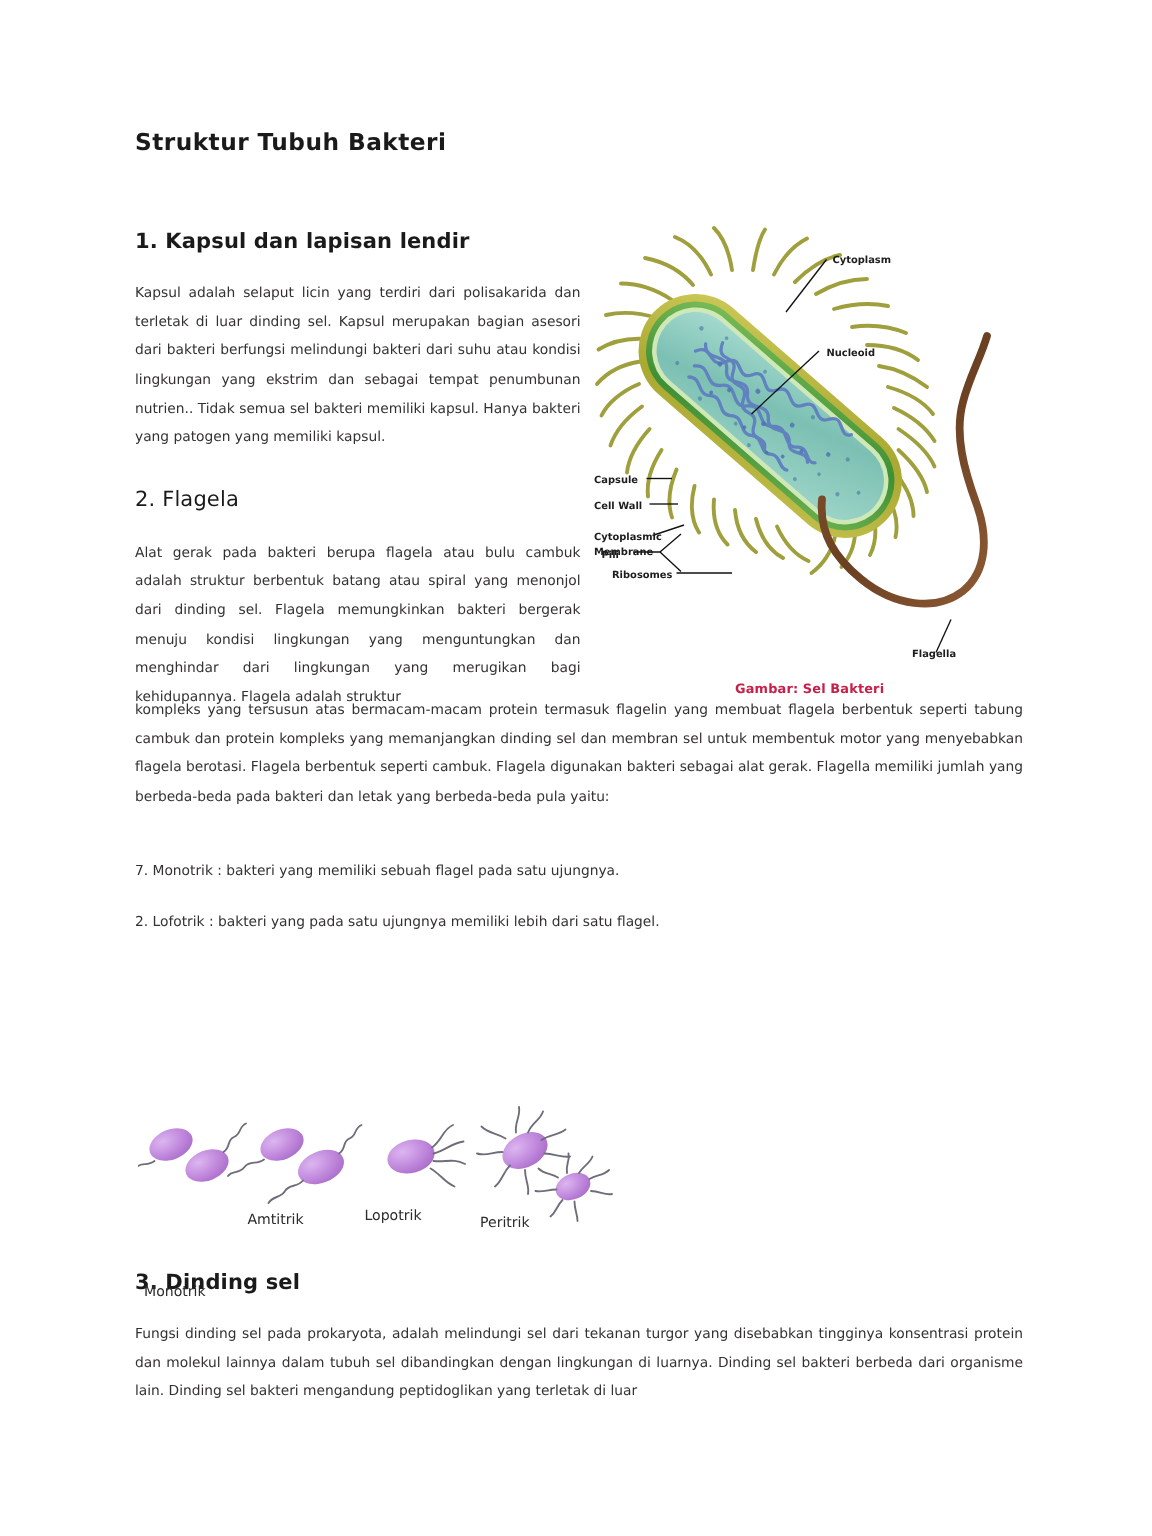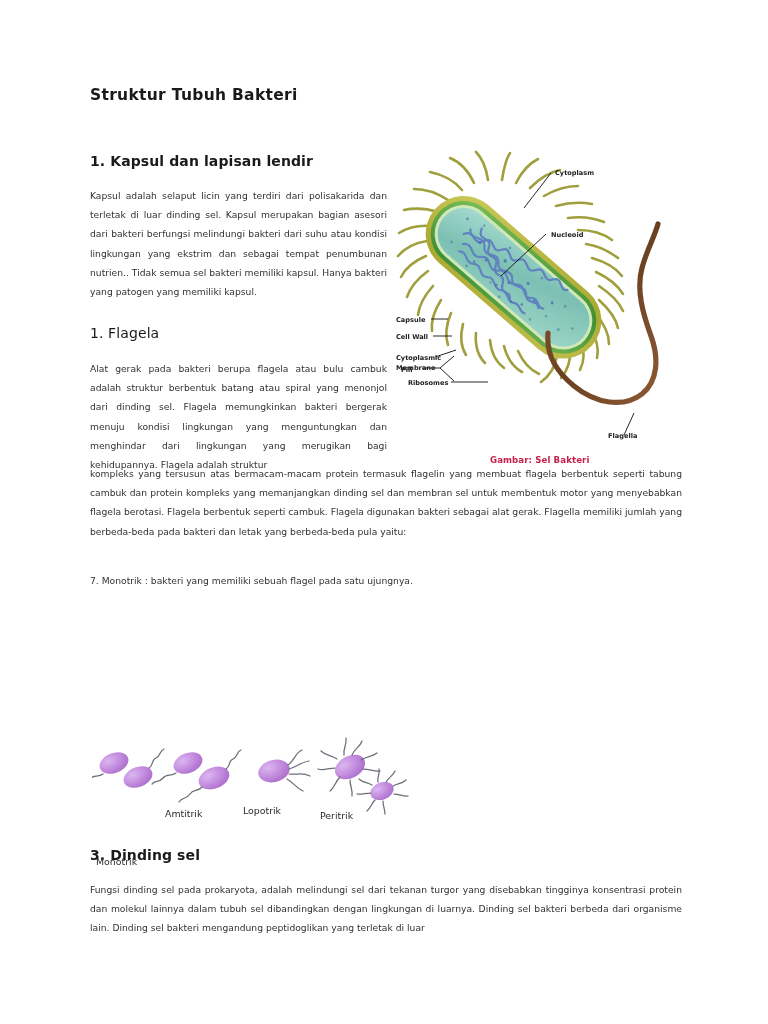--- a/index.html
+++ b/index.html
@@ -113,27 +113,28 @@
 <body>
 
 <div class="page">
 
   <div class="doc-title">Struktur Tubuh Bakteri</div>
 
   <div class="heading" style="left:90px; top:153px;">1. Kapsul dan lapisan lendir</div>
 
   <div class="para narrow" style="top:186px;">Kapsul adalah selaput licin yang terdiri dari polisakarida dan terletak di luar dinding sel. Kapsul merupakan bagian asesori dari bakteri berfungsi melindungi bakteri dari suhu atau kondisi lingkungan yang ekstrim dan sebagai tempat penumbunan nutrien.. Tidak semua sel bakteri memiliki kapsul. Hanya bakteri yang patogen yang memiliki kapsul.</div>
 
-  <div class="heading plain" style="left:90px; top:325px;">1. Flagela</div>
+  <div class="heading plain" style="left:90px; top:325px;">2. Flagela</div>
 
   <div class="para narrow" style="top:359px;">Alat gerak pada bakteri berupa flagela atau bulu cambuk adalah struktur berbentuk batang atau spiral yang menonjol dari dinding sel. Flagela memungkinkan bakteri bergerak menuju kondisi lingkungan yang menguntungkan dan menghindar dari lingkungan yang merugikan bagi kehidupannya. Flagela adalah struktur</div>
 
   <div class="para wide" style="top:464px;">kompleks yang tersusun atas bermacam-macam protein termasuk flagelin yang membuat flagela berbentuk seperti tabung cambuk dan protein kompleks yang memanjangkan dinding sel dan membran sel untuk membentuk motor yang menyebabkan flagela berotasi. Flagela berbentuk seperti cambuk. Flagela digunakan bakteri sebagai alat gerak. Flagella memiliki jumlah yang berbeda-beda pada bakteri dan letak yang berbeda-beda pula yaitu:</div>
 
   <div class="listitem" style="top:571px;">7. Monotrik : bakteri yang memiliki sebuah flagel pada satu ujungnya.</div>
+  <div class="listitem" style="top:605px;">2. Lofotrik : bakteri yang pada satu ujungnya memiliki lebih dari satu flagel.</div>
 
   <div class="heading" style="left:90px; top:847px;">3. Dinding sel</div>
 
   <div class="para wide" style="top:880px;">Fungsi dinding sel pada prokaryota, adalah melindungi sel dari tekanan turgor yang disebabkan tingginya konsentrasi protein dan molekul lainnya dalam tubuh sel dibandingkan dengan lingkungan di luarnya. Dinding sel bakteri berbeda dari organisme lain. Dinding sel bakteri mengandung peptidoglikan yang terletak di luar</div>
 
   <div class="bact-figure">
     <svg width="288" height="305" viewBox="0 0 288 305" xmlns="http://www.w3.org/2000/svg">
       <defs>
         <linearGradient id="cytoGrad" x1="0" y1="0" x2="1" y2="1">
           <stop offset="0%" stop-color="#a9dcd2"></stop>

